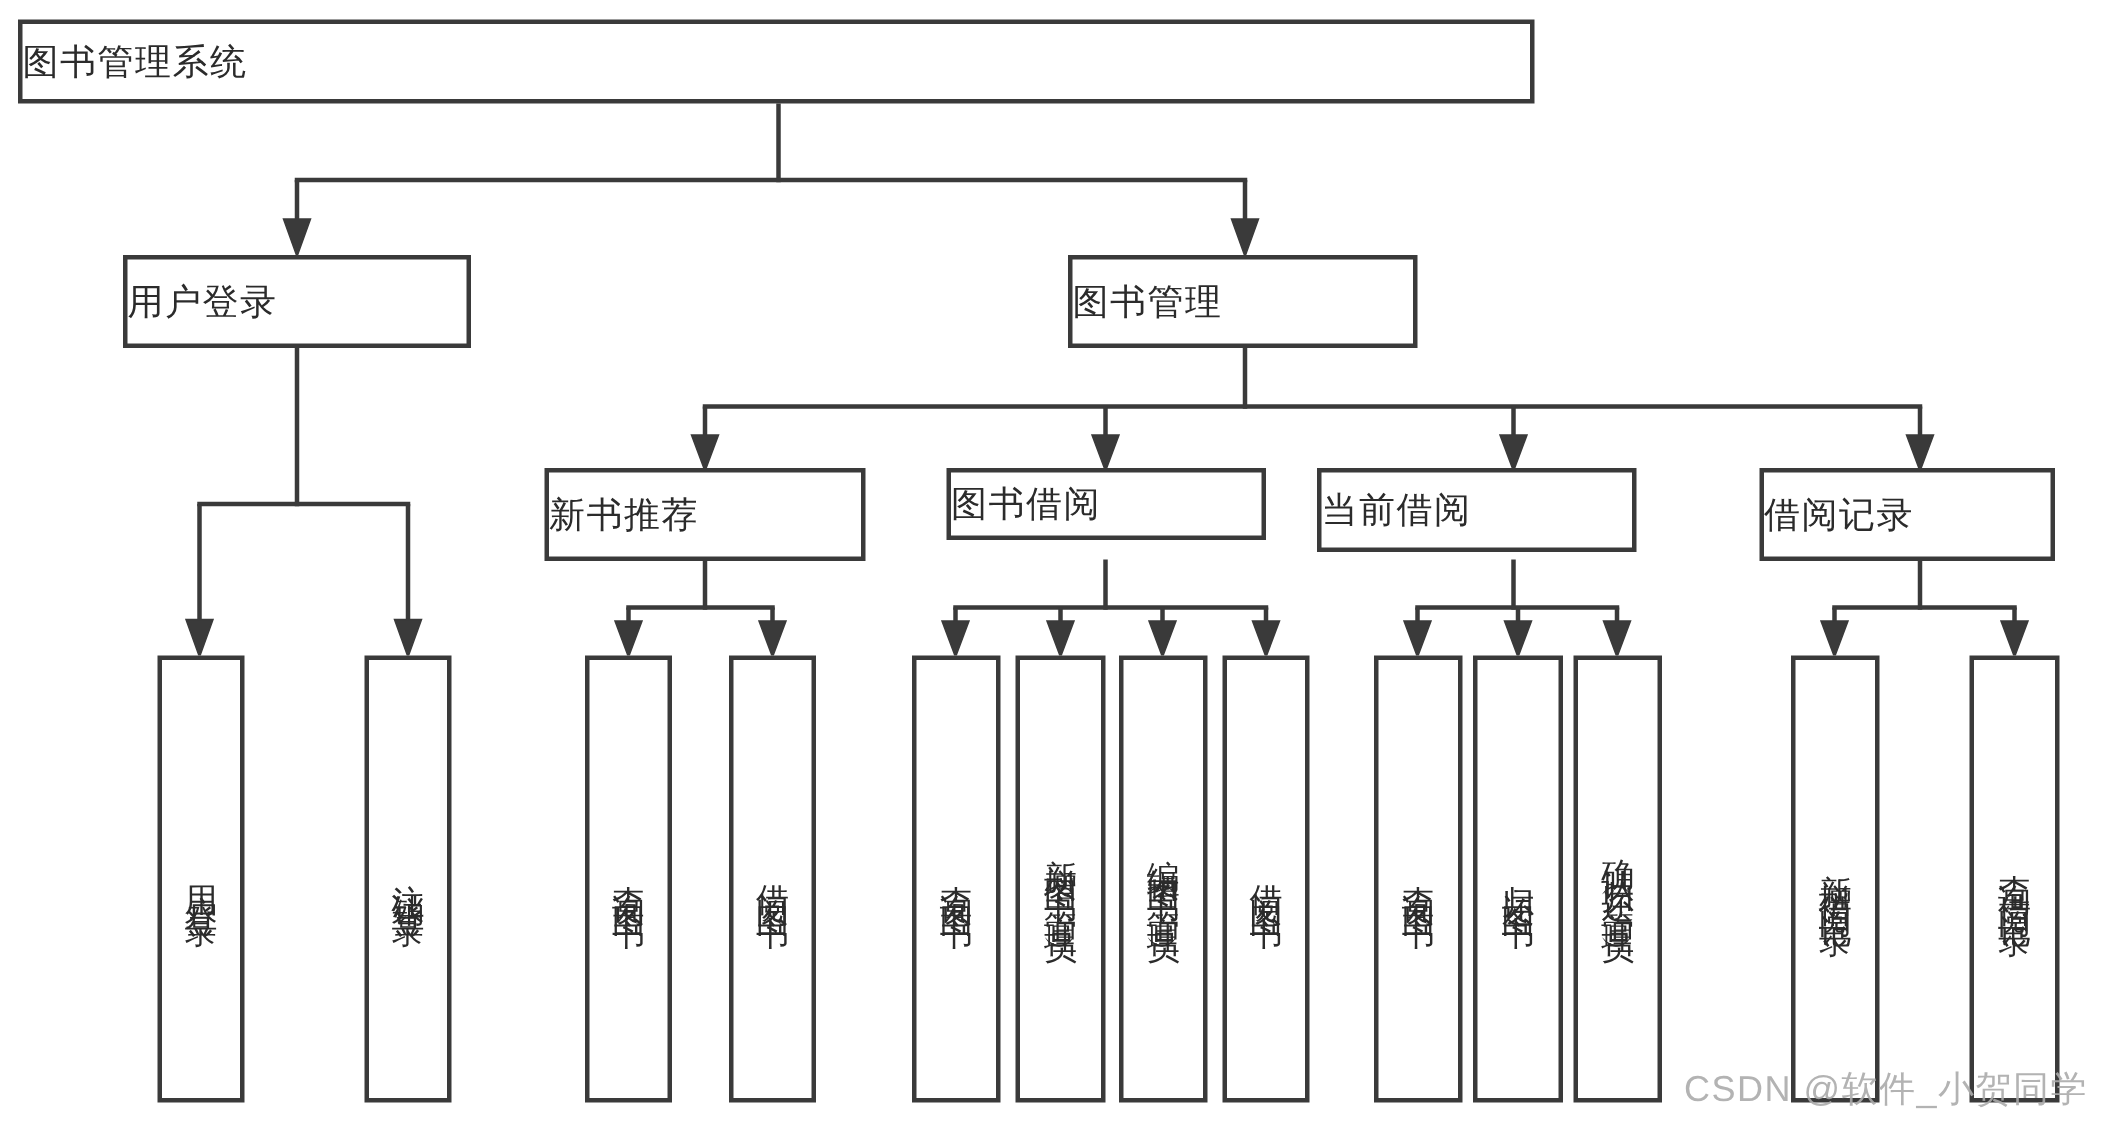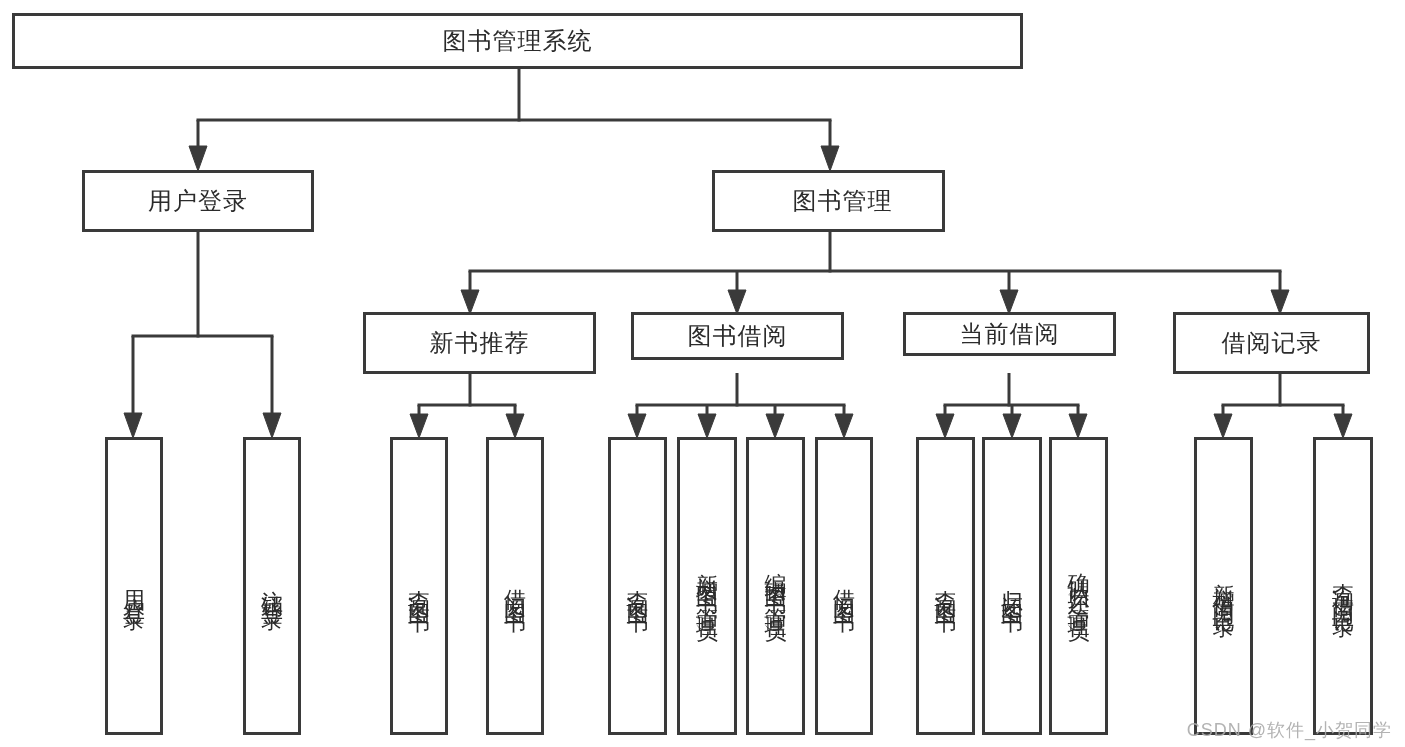--- a/index.html
+++ b/index.html
@@ -33,21 +33,21 @@
     fill: var(--line);
     stroke: var(--line);
     stroke-width: 1;
   }
   .hbox {
     position: absolute;
     border: 3px solid var(--line);
     background: var(--background);
     display: flex;
     align-items: center;
-    justify-content: center;
+    justify-content: flex-start;
     font-size: 24px;
     color: var(--text);
     letter-spacing: 1px;
   }
   .vbox {
     position: absolute;
     top: 437px;
     height: 298px;
     border: 3px solid var(--line);
     background: var(--background);
@@ -61,21 +61,21 @@
     font-size: 22px;
     letter-spacing: 7px;
     line-height: 1;
     white-space: nowrap;
     color: var(--text);
   }
   #watermark {
     position: absolute;
     right: 13px;
     bottom: 5px;
-    font-size: 18px;
+    font-size: 24px;
     color: var(--watermark);
     opacity: 0.9;
     letter-spacing: 1px;
     pointer-events: none;
   }
 </style>
 </head>
 <body>
 
 <div id="stage">
@@ -149,31 +149,31 @@
     </g>
   </svg>
 
   <div class="hbox" style="left:12px; top:13px; width:1011px; height:56px;">
     <span>图书管理系统</span>
   </div>
 
   <div class="hbox" style="left:82px; top:170px; width:232px; height:62px;">
     <span>用户登录</span>
   </div>
-  <div class="hbox" style="left:712px; top:170px; width:233px; height:62px;padding-left:28px;">
+  <div class="hbox" style="left:712px; top:170px; width:233px; height:62px;">
     <span>图书管理</span>
   </div>
 
-  <div class="hbox" style="left:363px; top:312px; width:233px; height:62px;">
+  <div class="hbox" style="left:363px; top:312px; width:214px; height:62px;">
     <span>新书推荐</span>
   </div>
   <div class="hbox" style="left:631px; top:312px; width:213px; height:48px;">
     <span>图书借阅</span>
   </div>
-  <div class="hbox" style="left:903px; top:312px; width:213px; height:44px;">
+  <div class="hbox" style="left:878px; top:312px; width:213px; height:56px;">
     <span>当前借阅</span>
   </div>
   <div class="hbox" style="left:1173px; top:312px; width:197px; height:62px;">
     <span>借阅记录</span>
   </div>
 
   <div class="vbox" style="left:105px; width:58px;">
     <span class="vtext">用户登录</span>
   </div>
   <div class="vbox" style="left:243px; width:58px;">

